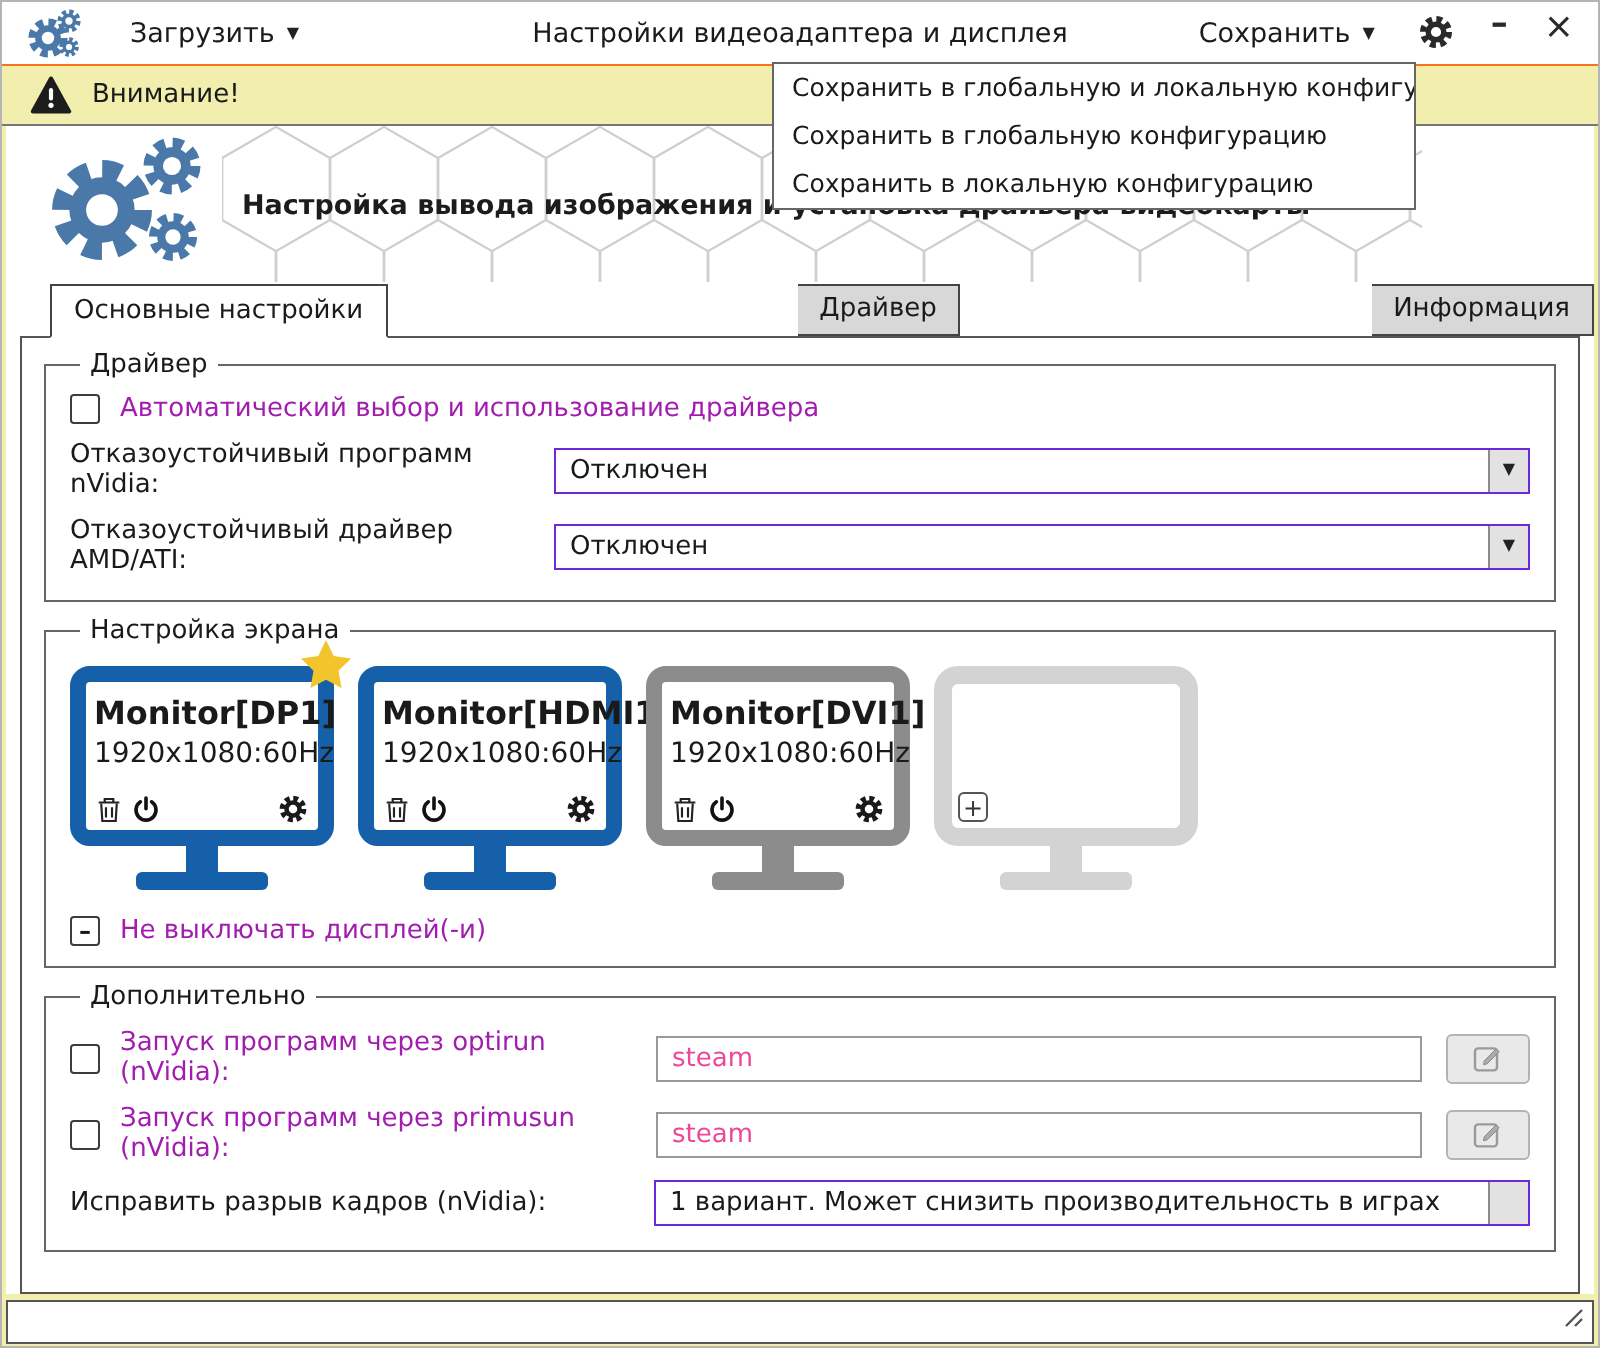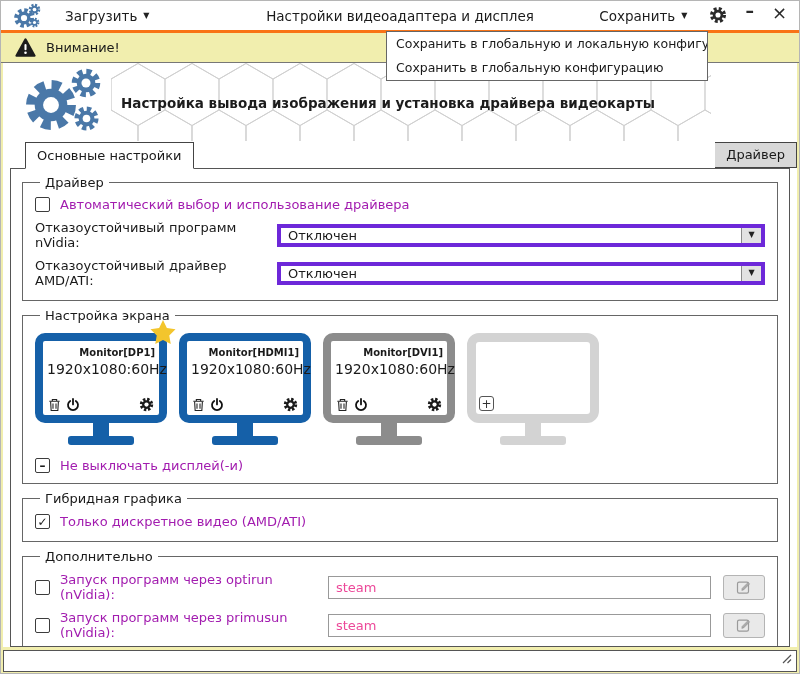--- a/index.html
+++ b/index.html
@@ -3,21 +3,21 @@
 <meta charset="utf-8">
 <style>
   * { box-sizing: border-box; margin: 0; padding: 0; }
   html,body { background:#e8e8e8; }
   body { font-family:"DejaVu Sans", sans-serif; }
   .win { width:800px; height:674px; position:relative; overflow:hidden;
          background:#f1eeae; border:1px solid #b5b5b5; margin:0 auto; }
 
   
   .titlebar { height:32px; background:#fff; display:flex; align-items:center;
-              padding:0 12px; gap:8px; border-bottom:3px solid #f97316; }
+              padding:0 12px; gap:8px; border-bottom:1px solid #f97316; }
   .minilogo { width:30px; height:26px; position:relative; flex:0 0 auto; }
   .minilogo svg { position:absolute; }
   .tb-btn { display:flex; align-items:center; gap:6px; font-size:13.5px; color:#1c1c1c;
             background:none; border:none; cursor:pointer; font-family:inherit; padding:2px 4px; }
   .caret { font-size:8px; color:#222; line-height:1; }
   .tb-title { position:absolute; left:0; right:0; text-align:center; font-size:13.5px;
               color:#1a1a1a; font-weight:500; pointer-events:none; }
   .tb-right { margin-left:auto; display:flex; align-items:flex-start; gap:18px; }
   .sysbtn { border:none; background:none; cursor:pointer; font-family:inherit;
             color:#2a2a2a; display:flex; align-items:center; }
@@ -63,38 +63,38 @@
   .row { display:flex; align-items:center; margin:8px 2px; }
 
   
   .cb { width:15px; height:15px; border:1.6px solid #3c3c3c; background:#fff; flex:0 0 auto;
         display:inline-flex; align-items:center; justify-content:center; margin-right:10px;
         font-size:12px; line-height:1; color:#1a1a1a; cursor:pointer; border-radius:2px; }
   .cb .mark { font-weight:bold; transform:translateY(-0.5px); }
   .cb-label { font-size:13px; color:#a21caf; }
 
   
-  .combo { flex:1; height:23px; border:4px solid #6d28d9; background:#fff; display:flex;
+  .combo { flex:1; height:23px; border:1px solid #6d28d9; background:#fff; display:flex;
            align-items:stretch; cursor:pointer; }
   .combo .val { flex:1; font-size:13px; color:#1a1a1a; display:flex; align-items:center;
                 padding:0 7px; white-space:nowrap; overflow:hidden; }
   .combo .dbtn { width:20px; background:#e2e2e2; border-left:1px solid #8a8a8a;
                  display:flex; align-items:center; justify-content:center; }
   .field-label { font-size:13px; color:#1a1a1a; flex:0 0 auto; }
   .w242 { width:242px; } .w268 { width:268px; } .w292 { width:292px; }
 
   
   .monrow { display:flex; gap:12px; margin:8px 0 0 2px; }
   .mon { width:132px; position:relative; cursor:pointer; }
   .mon .frame { border:8px solid; border-radius:10px; background:#fff; height:90px;
                 position:relative; padding:3px 4px 0; }
   .mon-blue .frame { border-color:#1560a8; }
   .mon-gray .frame { border-color:#8c8c8c; }
   .mon-ghost .frame { border-color:#d3d3d3; border-width:9px; border-radius:12px; }
-  .mon .mname { font-size:10px; font-weight:bold; text-align:right; color:#1a1a1a;
+  .mon .mname { font-size:16px; font-weight:bold; text-align:right; color:#1a1a1a;
                 margin-top:3px; white-space:nowrap; }
   .mon .mmode { font-size:14px; text-align:center; color:#1a1a1a; margin-top:3px;
                 white-space:nowrap; }
   .mon .micons { position:absolute; left:5px; right:5px; bottom:3px; display:flex;
                  align-items:center; gap:5px; }
   .mon .micons .spacer { flex:1; }
   .micon { display:flex; align-items:center; cursor:pointer; }
   .mon .neck { width:16px; height:13px; margin:0 auto; }
   .mon .base { width:66px; height:9px; border-radius:3px; margin:0 auto; }
   .mon-blue .neck, .mon-blue .base { background:#1560a8; }
@@ -167,20 +167,21 @@
         <path d="M12 1.5 L22.5 20.5 L1.5 20.5 Z" fill="#1d1d1d" stroke="#1d1d1d" stroke-width="2.4" stroke-linejoin="round"></path>
         <rect x="10.8" y="7" width="2.4" height="7.2" rx="1.2" fill="#fff"></rect>
         <circle cx="12" cy="17" r="1.5" fill="#fff"></circle>
       </svg>
     <span>Внимание!</span>
   </div>
 
   <div class="savemenu">
     <div class="mi">Сохранить в глобальную и локальную конфигурацию</div>
     <div class="mi">Сохранить в глобальную конфигурацию</div>
+    <div class="mi">Сохранить в локальную конфигурацию</div>
   </div>
 
   <div class="bodywrap">
 
     <div class="header">
       <svg class="hexbg" width="600" height="78" viewBox="0 0 600 78">
         <defs>
           <pattern id="hexp" width="54" height="93" patternUnits="userSpaceOnUse">
             <g fill="none" stroke="#a8a8a8" stroke-width="1">
               <polygon points="27,0.5 53.8,16 53.8,47 27,62.5 0.2,47 0.2,16"></polygon>
@@ -209,20 +210,21 @@
             <circle cx="12" cy="12" r="7" fill="#4a78a8"></circle>
             <circle cx="12" cy="12" r="3.4" fill="#fff"></circle>
           </svg>
       </span>
       <div class="subtitle">Настройка вывода изображения и установка драйвера видеокарты</div>
     </div>
 
     <div class="tabs">
       <div class="tab active">Основные настройки</div>
       <div class="tab">Драйвер</div>
+      <div class="tab">Информация</div>
     </div>
 
     <div class="panel">
 
       <fieldset>
         <legend>Драйвер</legend>
         <div class="row" style="margin-top:5px">
           <span class="cb"></span>
           <span class="cb-label">Автоматический выбор и использование драйвера</span>
         </div>
@@ -355,29 +357,20 @@
 
         </div>
         <div class="row" style="margin-top:13px; margin-bottom:2px">
           <span class="cb">
               <span class="mark">–</span>
             </span>
           <span class="cb-label">Не выключать дисплей(-и)</span>
         </div>
       </fieldset>
 
-      <fieldset>
-        <legend>Гибридная графика</legend>
-        <div class="row" style="margin-top:6px; margin-bottom:4px">
-          <span class="cb">
-              <span class="mark">✓</span>
-            </span>
-          <span class="cb-label">Только дискретное видео (AMD/ATI)</span>
-        </div>
-      </fieldset>
 
       <fieldset>
         <legend>Дополнительно</legend>
         <div class="row" style="margin-top:6px">
           <span class="cb"></span>
           <span class="cb-label w268">Запуск программ через optirun (nVidia):</span>
           <input class="txtin" readonly="" value="steam" style="">
           <span class="editbtn">
             <svg width="16" height="16" viewBox="0 0 16 16">
                 <rect x="1.5" y="3.2" width="11" height="11" rx="1.6" fill="none" stroke="#9a9a9a" stroke-width="1.2"></rect>

